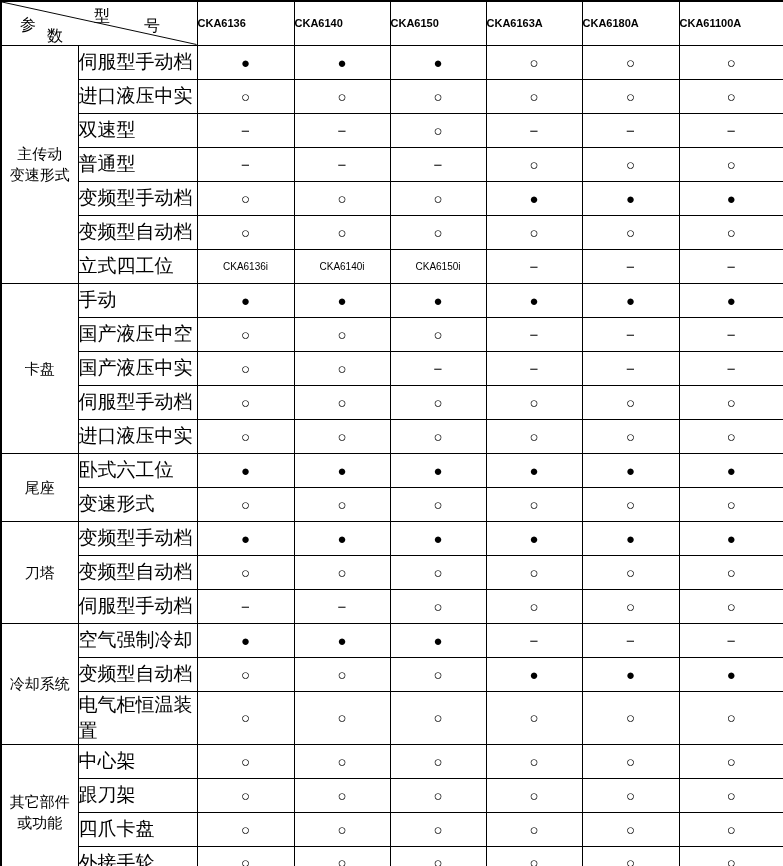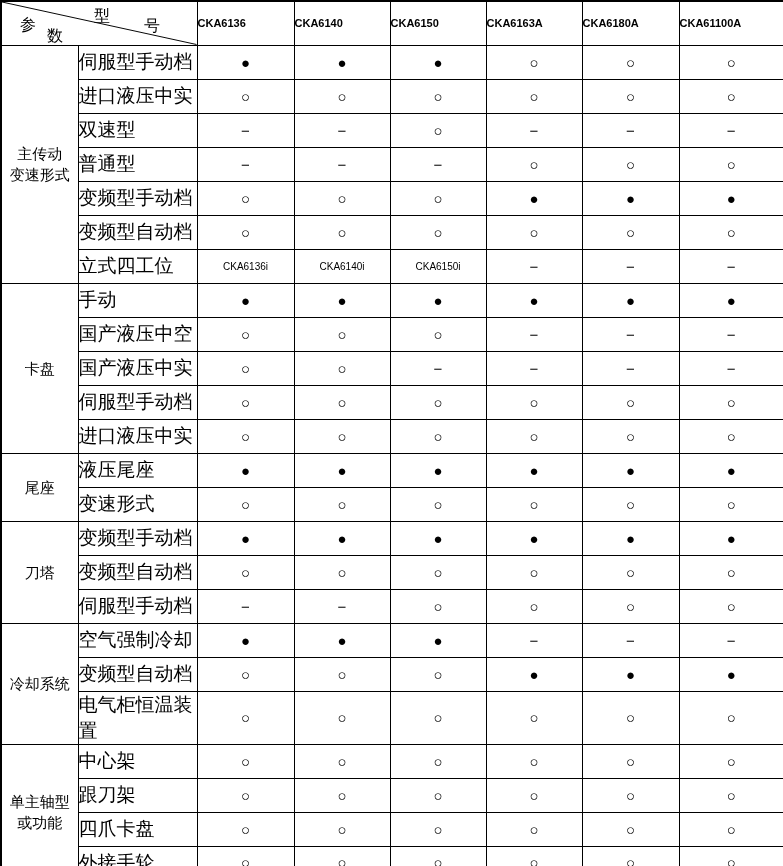--- a/index.html
+++ b/index.html
@@ -226,21 +226,21 @@
           <td class="val-cell">○</td>
           <td class="val-cell">○</td>
           <td class="val-cell">○</td>
           <td class="val-cell">○</td>
           <td class="val-cell">○</td>
         </tr>
         <tr>
           <td class="group-cell" rowspan="2">
             <span class="gline">尾座</span>
           </td>
-          <td class="param-cell">液压尾座</td>
+          <td class="param-cell">卧式六工位</td>
           <td class="val-cell">●</td>
           <td class="val-cell">●</td>
           <td class="val-cell">●</td>
           <td class="val-cell">●</td>
           <td class="val-cell">●</td>
           <td class="val-cell">●</td>
         </tr>
         <tr>
           <td class="param-cell">变速形式</td>
           <td class="val-cell">○</td>
@@ -305,21 +305,21 @@
           <td class="param-cell">电气柜恒温装置</td>
           <td class="val-cell">○</td>
           <td class="val-cell">○</td>
           <td class="val-cell">○</td>
           <td class="val-cell">○</td>
           <td class="val-cell">○</td>
           <td class="val-cell">○</td>
         </tr>
         <tr>
           <td class="group-cell" rowspan="4">
-            <span class="gline">单主轴型</span>
+            <span class="gline">其它部件</span>
             <span class="gline">或功能</span>
           </td>
           <td class="param-cell">中心架</td>
           <td class="val-cell">○</td>
           <td class="val-cell">○</td>
           <td class="val-cell">○</td>
           <td class="val-cell">○</td>
           <td class="val-cell">○</td>
           <td class="val-cell">○</td>
         </tr>

